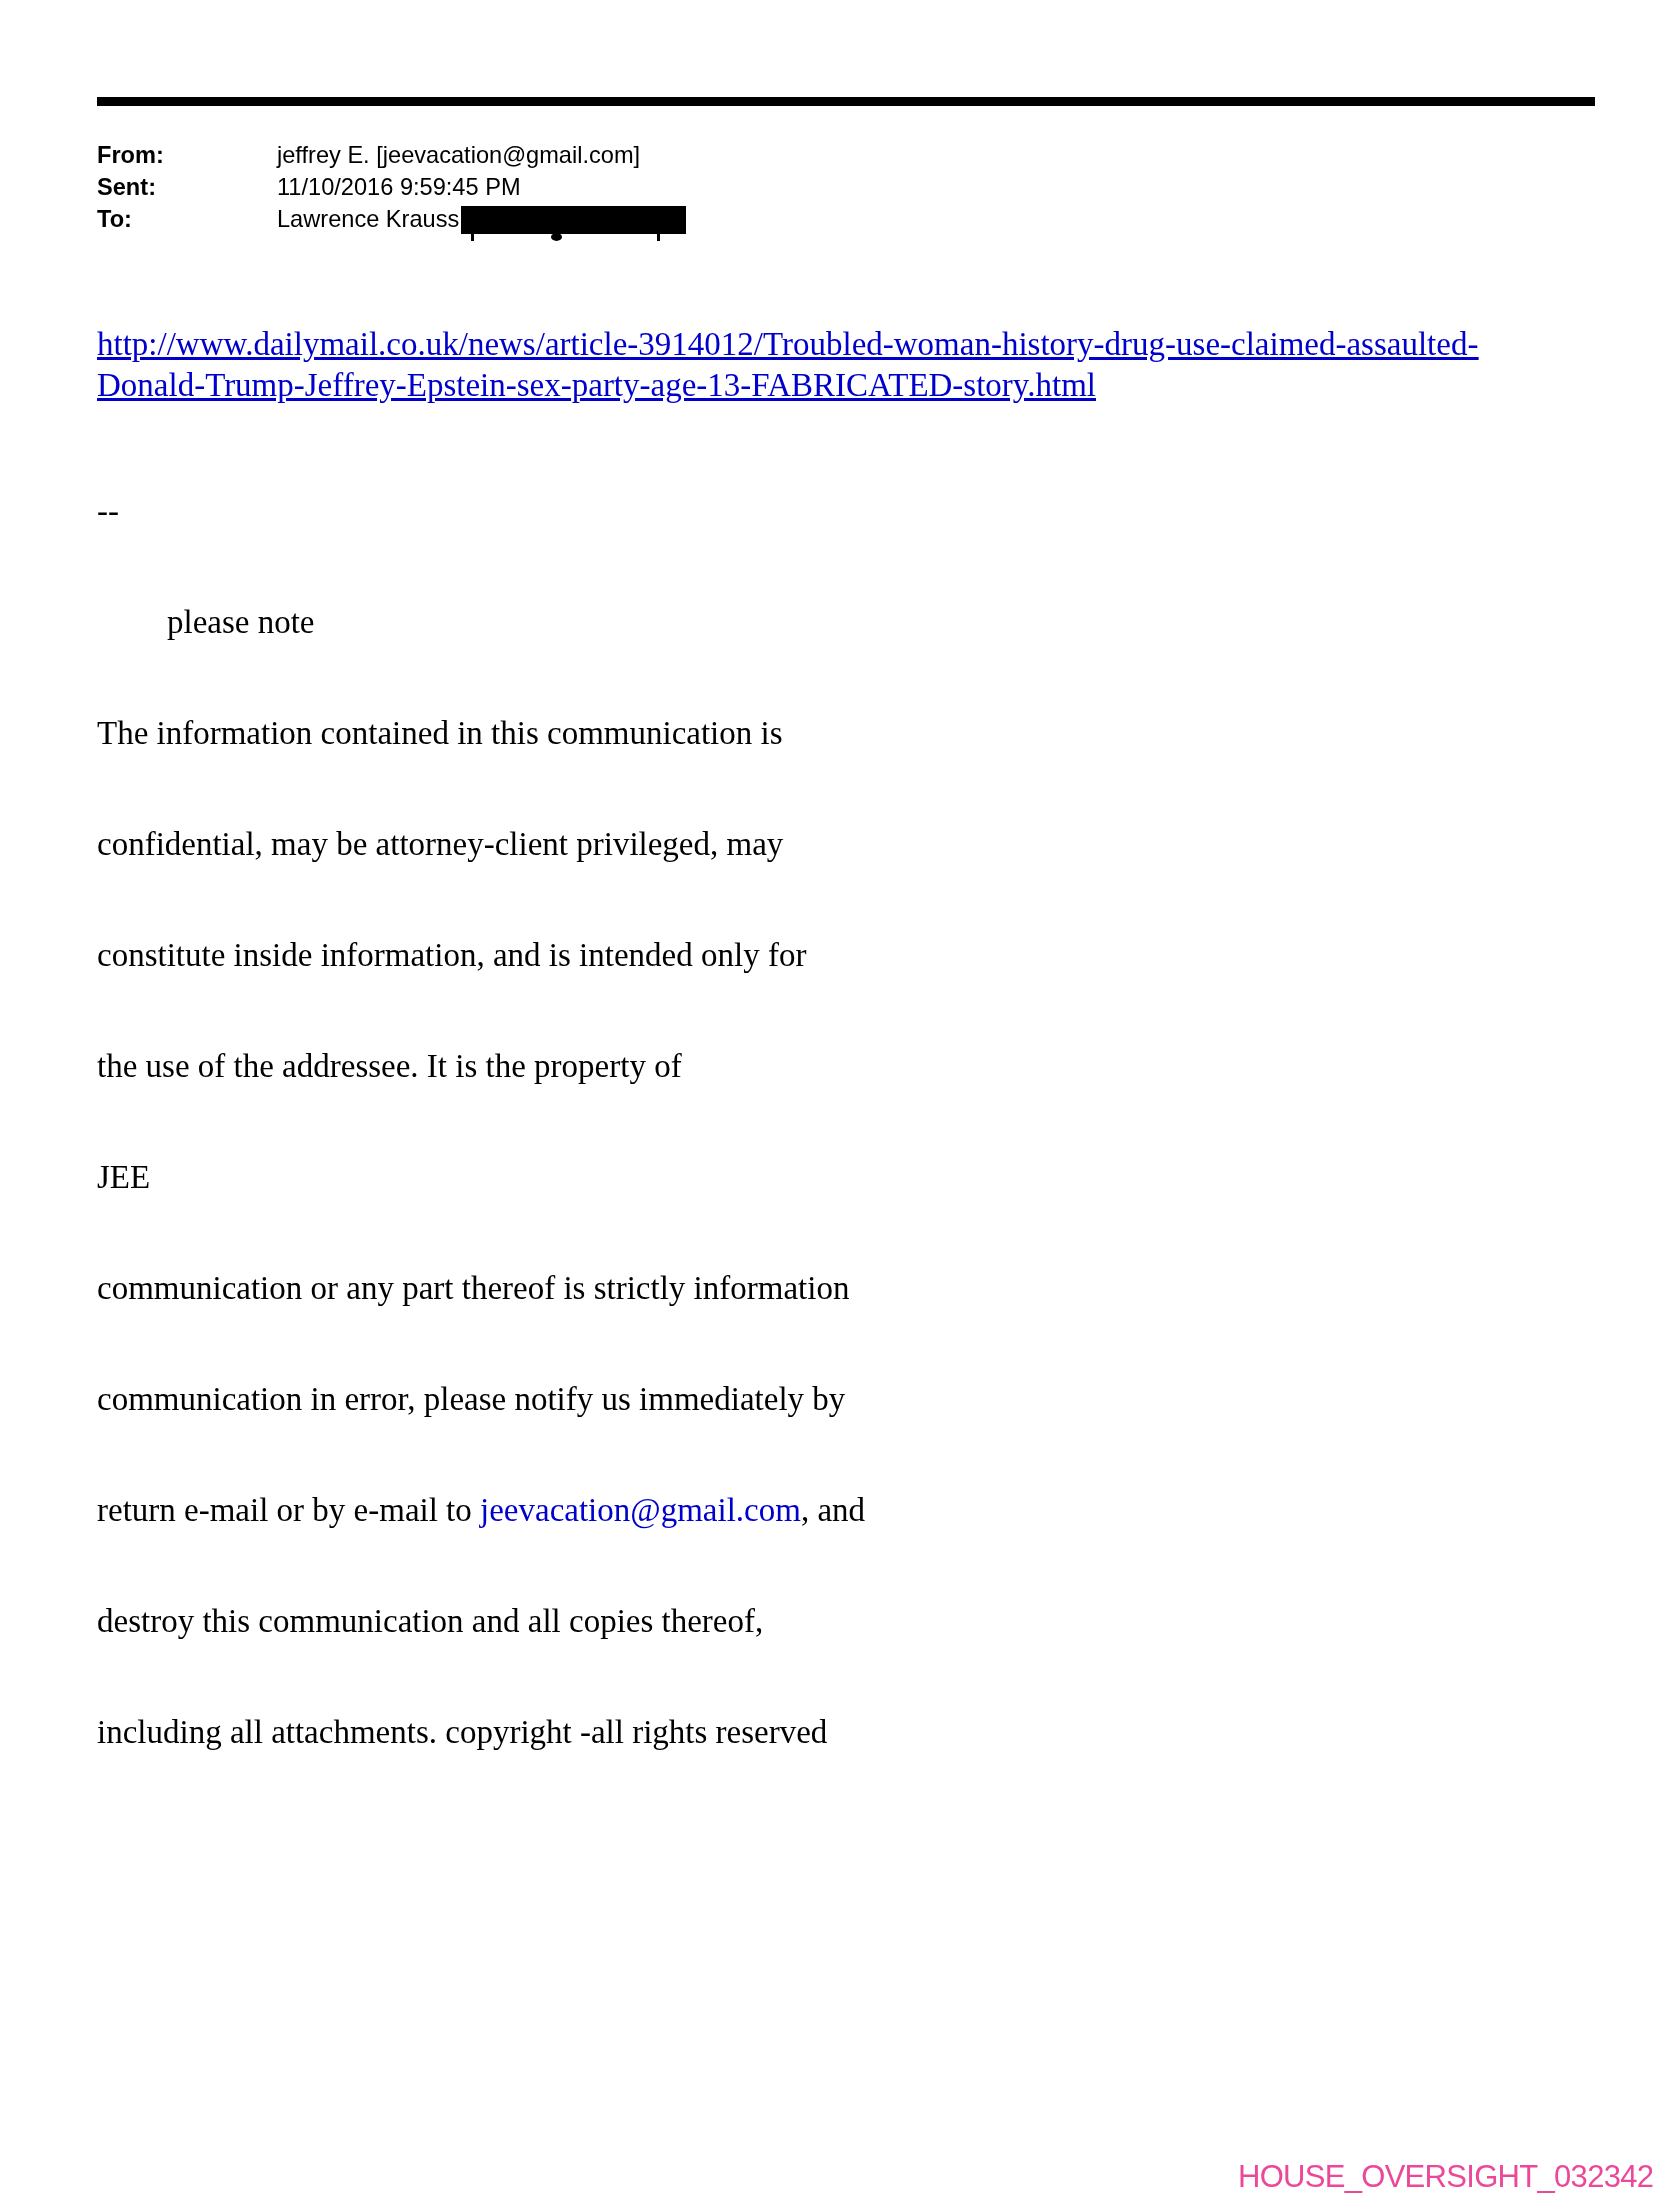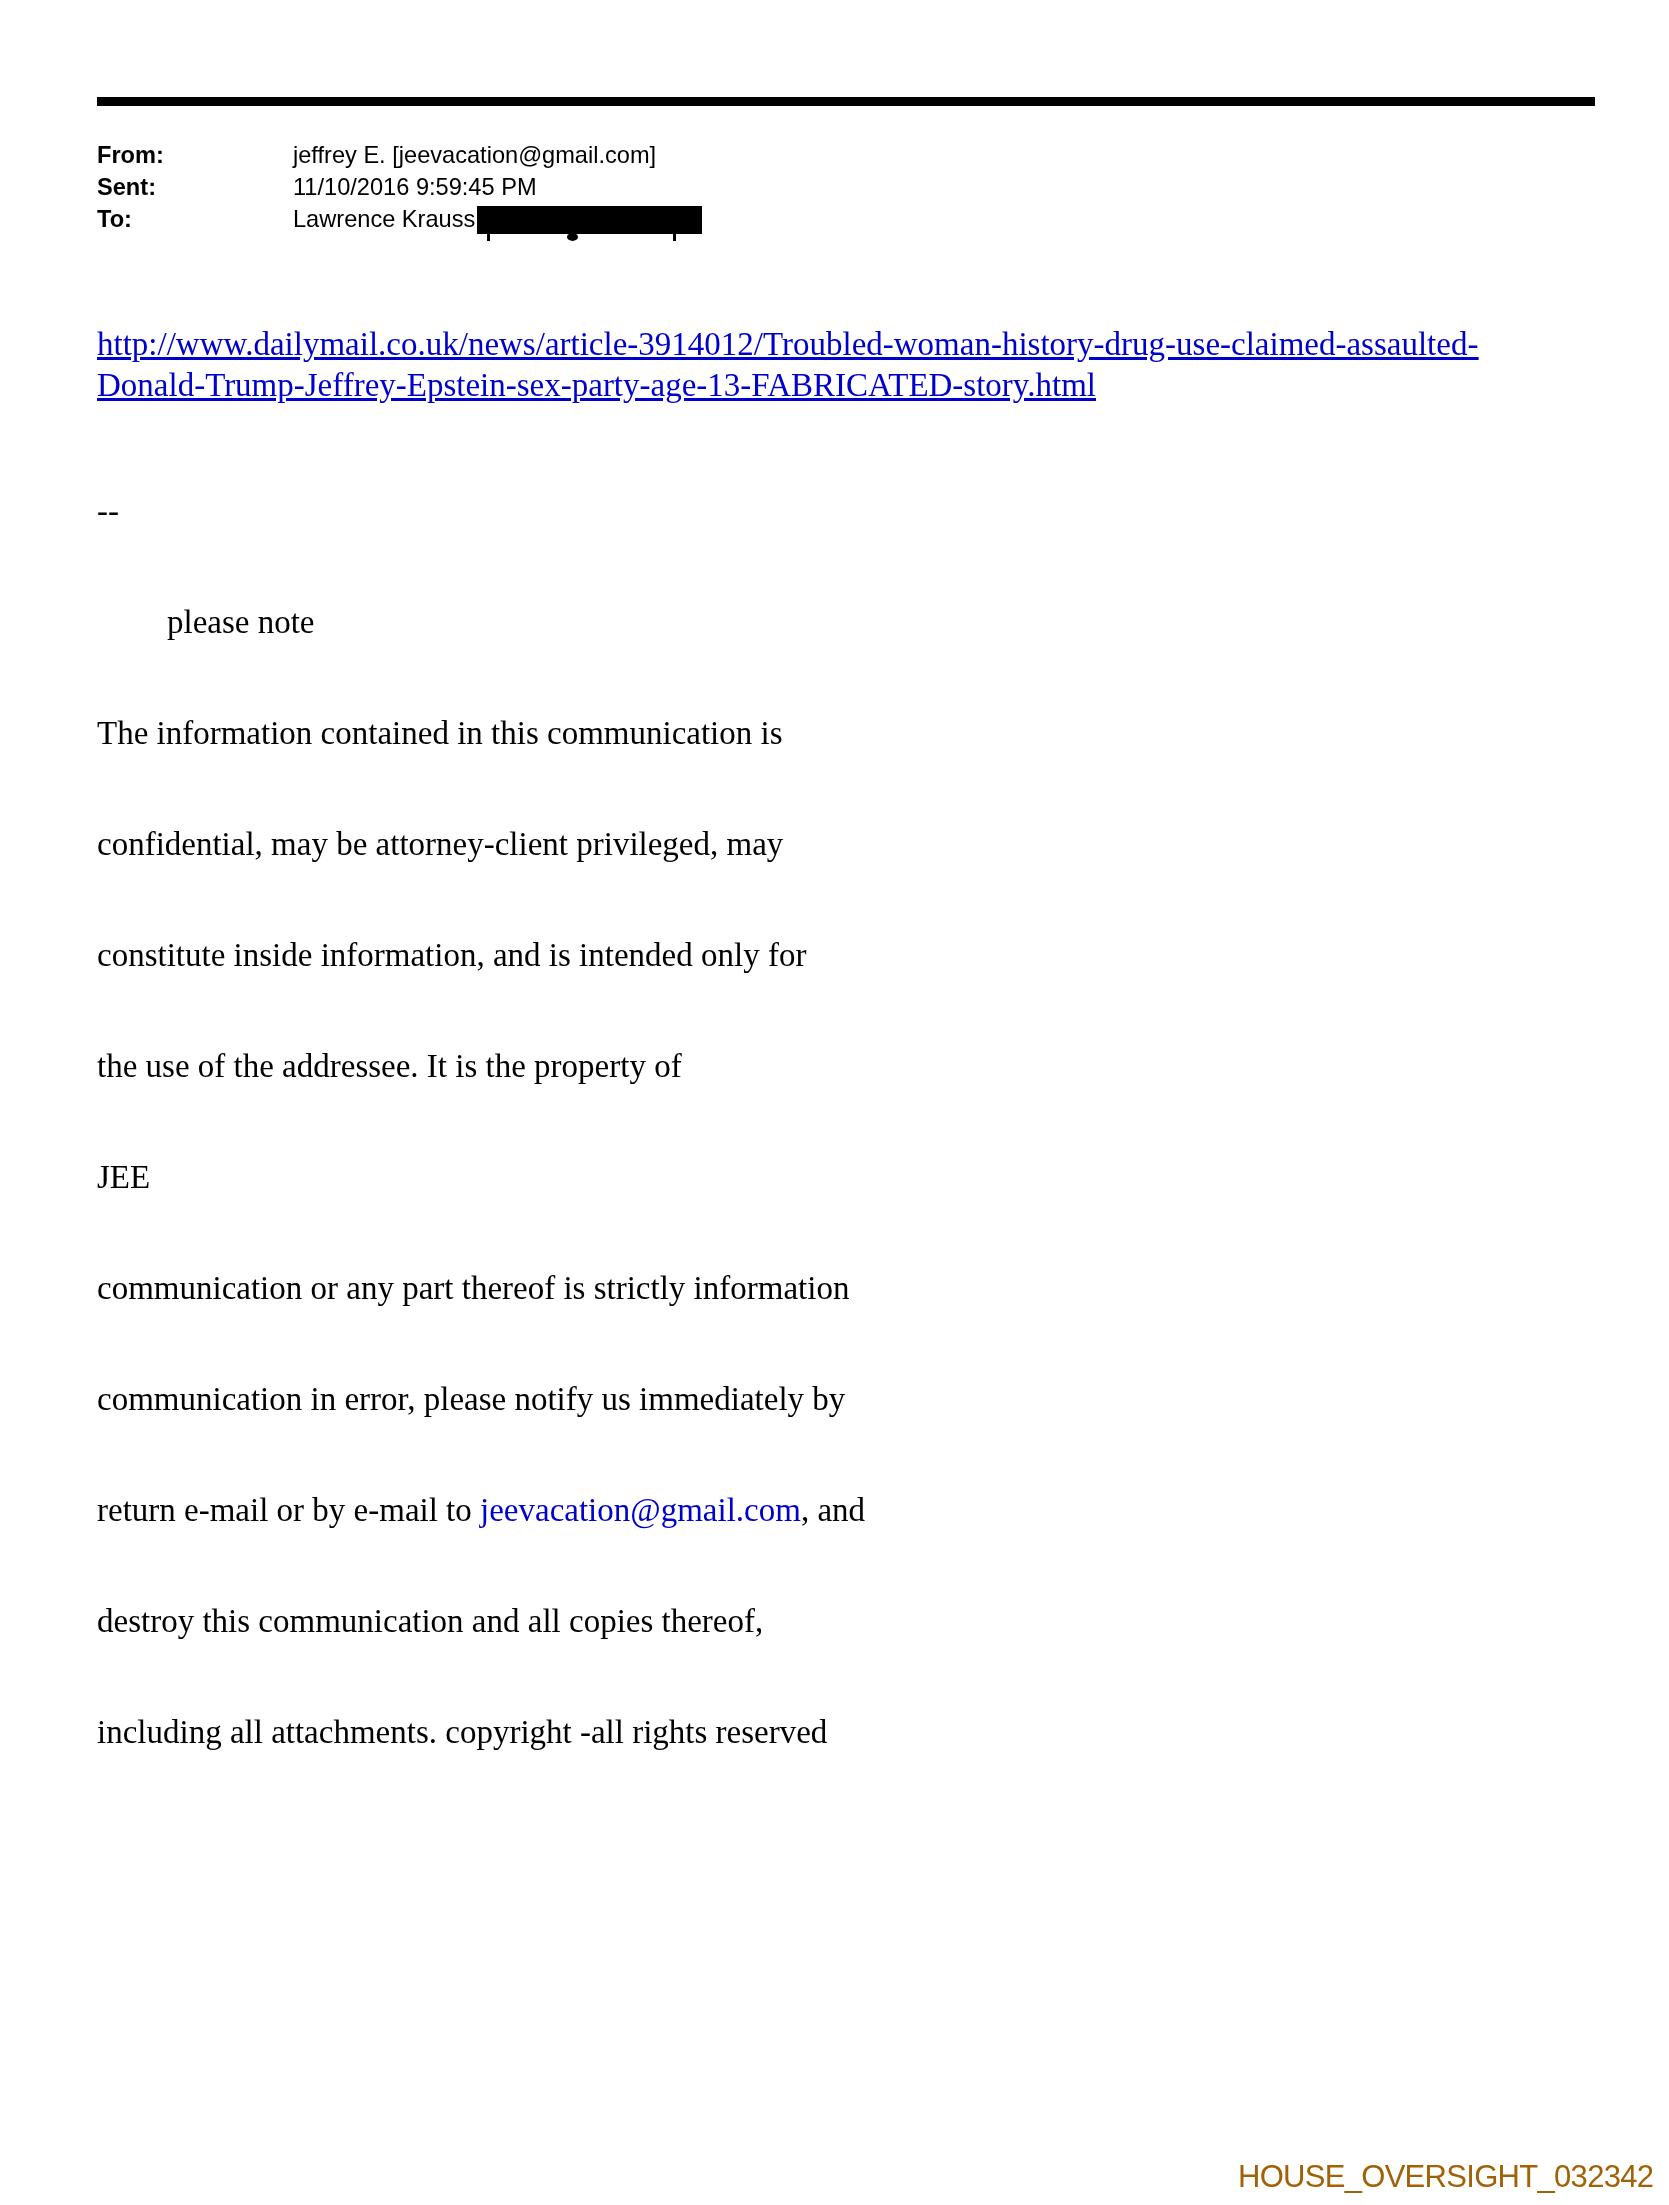--- a/index.html
+++ b/index.html
@@ -25,21 +25,21 @@
 
   
   .email-header {
     position: absolute;
     left: 97px;
     top: 139px;
     font-family: "Liberation Sans", sans-serif;
     font-size: 23.6px;
     line-height: 32px;
   }
-  .header-row { display: flex; white-space: pre; gap: 16px; }
+  .header-row { display: flex; white-space: pre; }
   .header-label { font-weight: bold; width: 180px; flex: 0 0 180px; }
   .header-value { font-weight: normal; text-align: right; }
 
   
   .redaction {
     display: inline-block;
     width: 225px;
     height: 28px;
     background: #000;
     position: relative;
@@ -84,21 +84,21 @@
   }
 
   
   .bates-footer {
     position: absolute;
     right: 15.7px;
     bottom: 10.5px;
     font-family: "Liberation Sans", sans-serif;
     font-size: 31px;
     letter-spacing: -0.7px;
-    color: #a16207;
+    color: #ec4899;
   }
 </style>
 </head>
 <body>
 
 <div class="page">
 
   <div class="top-rule"></div>
 
   <div class="email-header">

